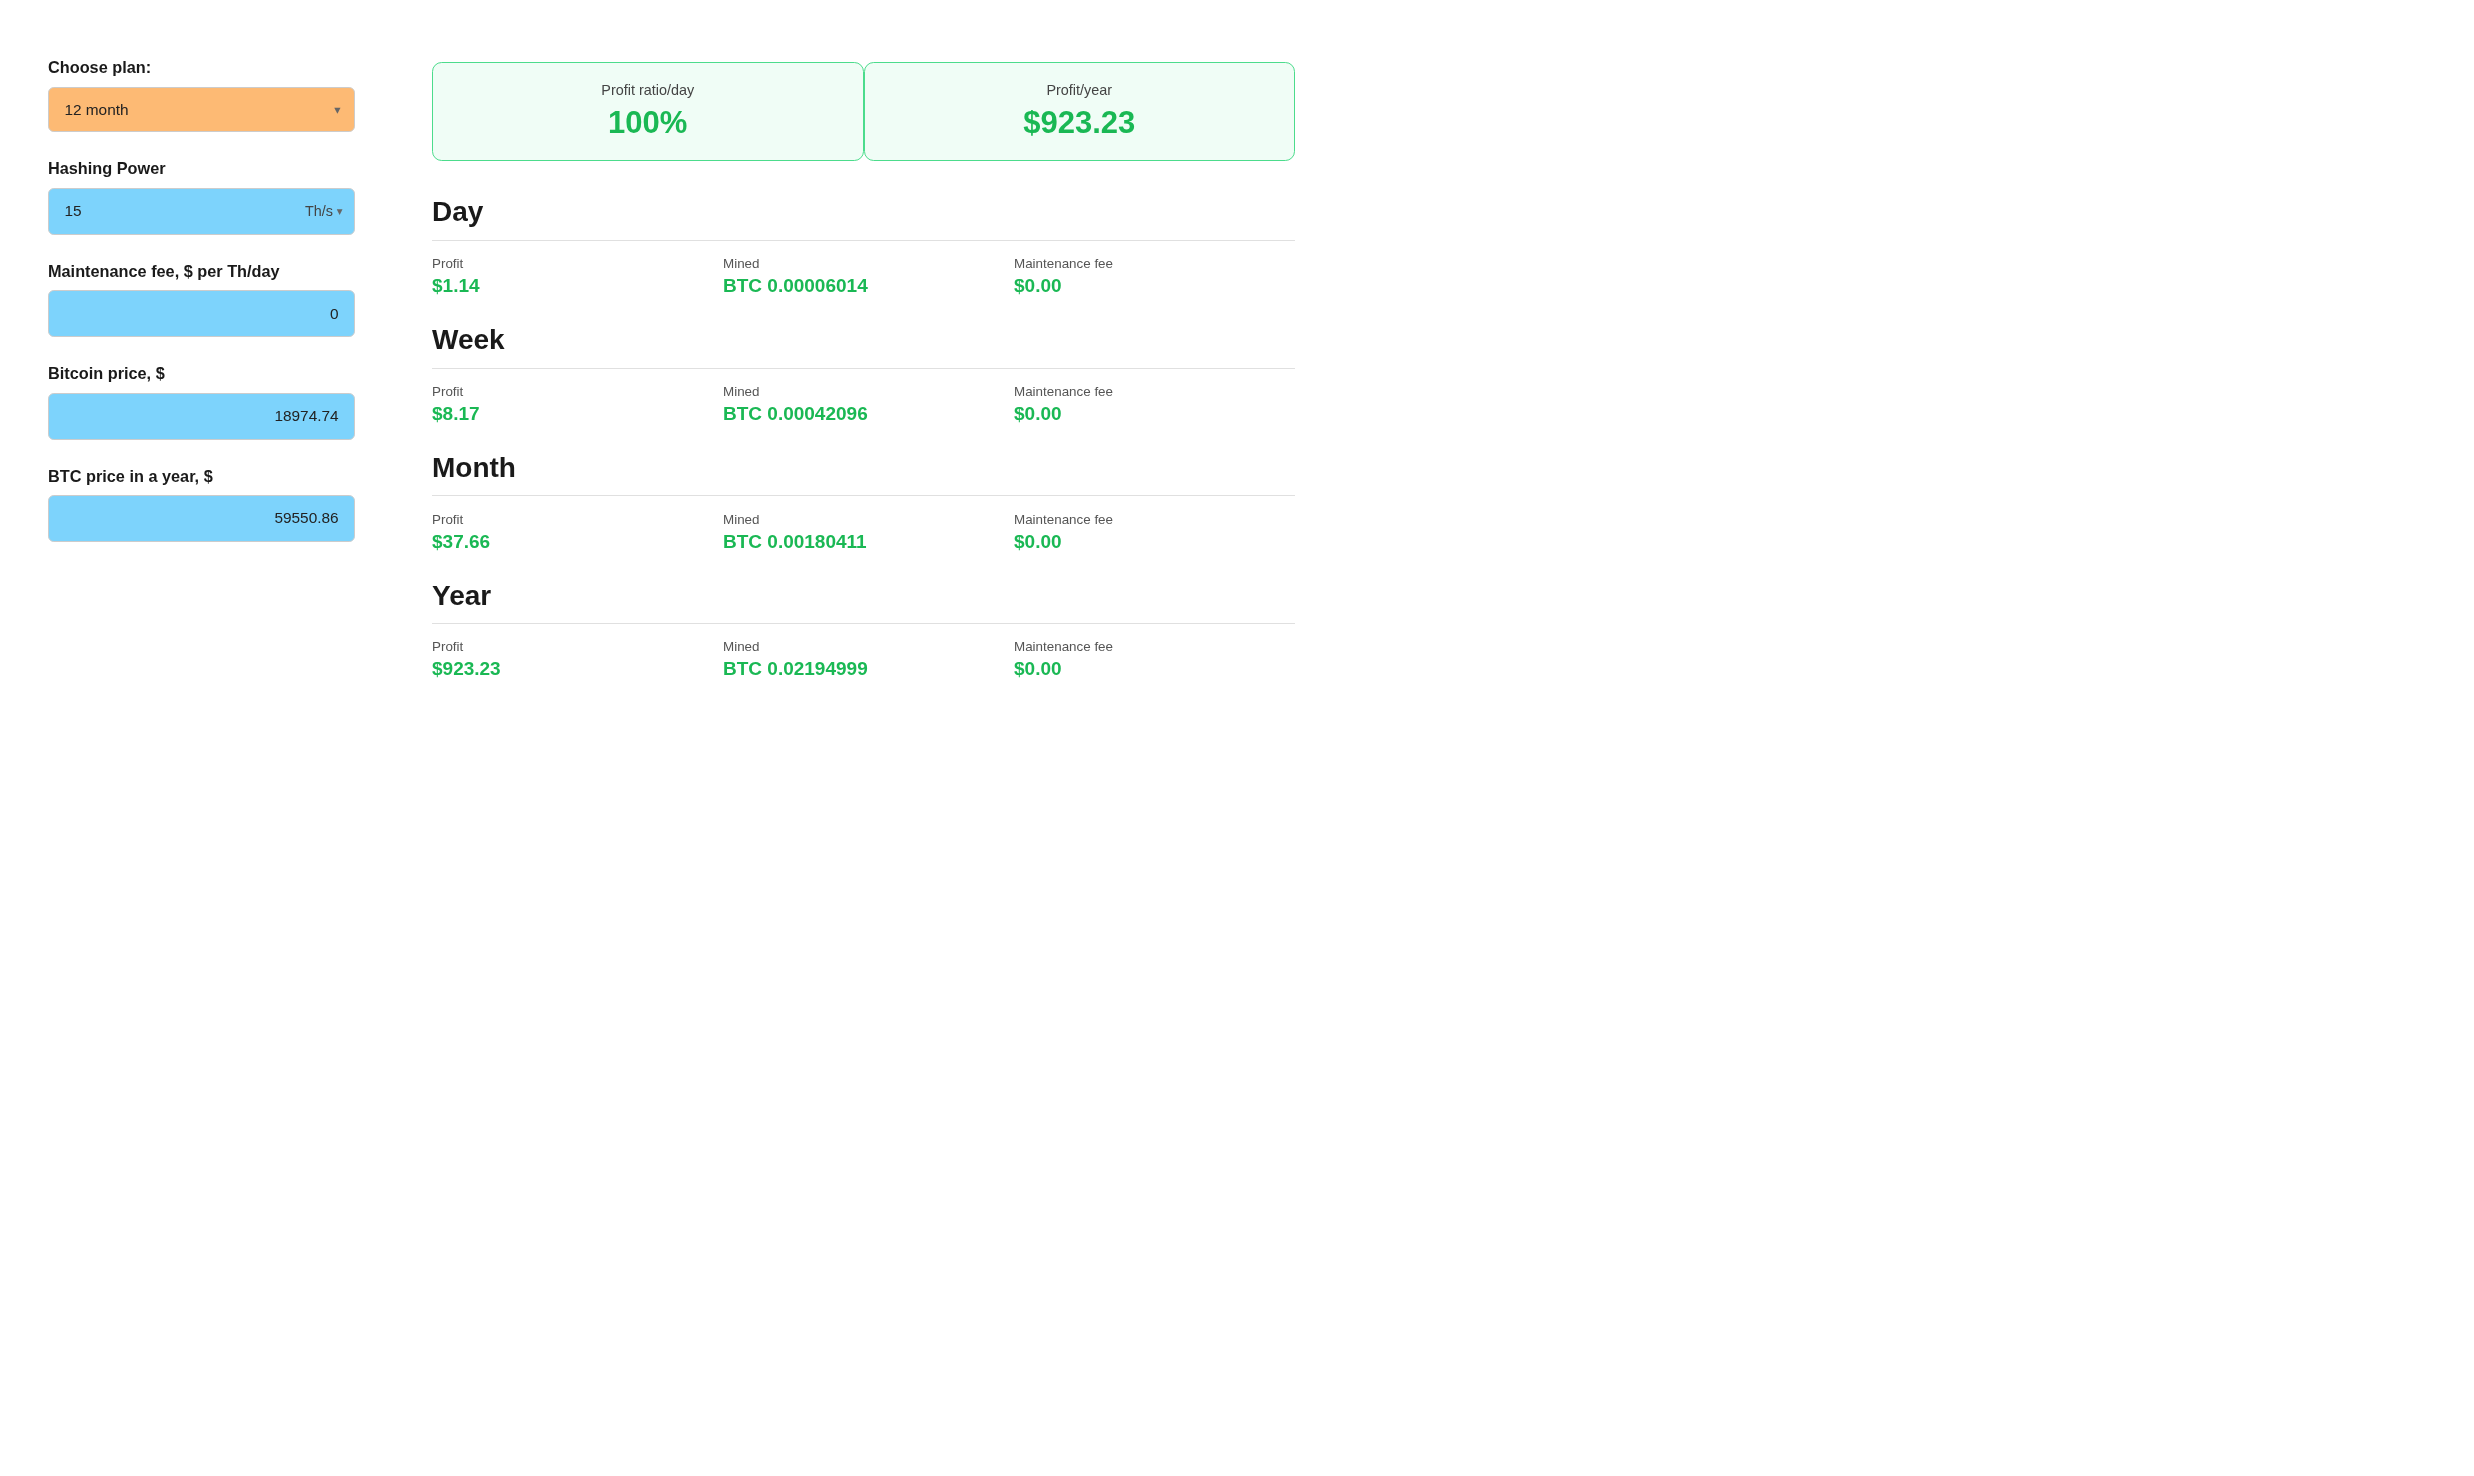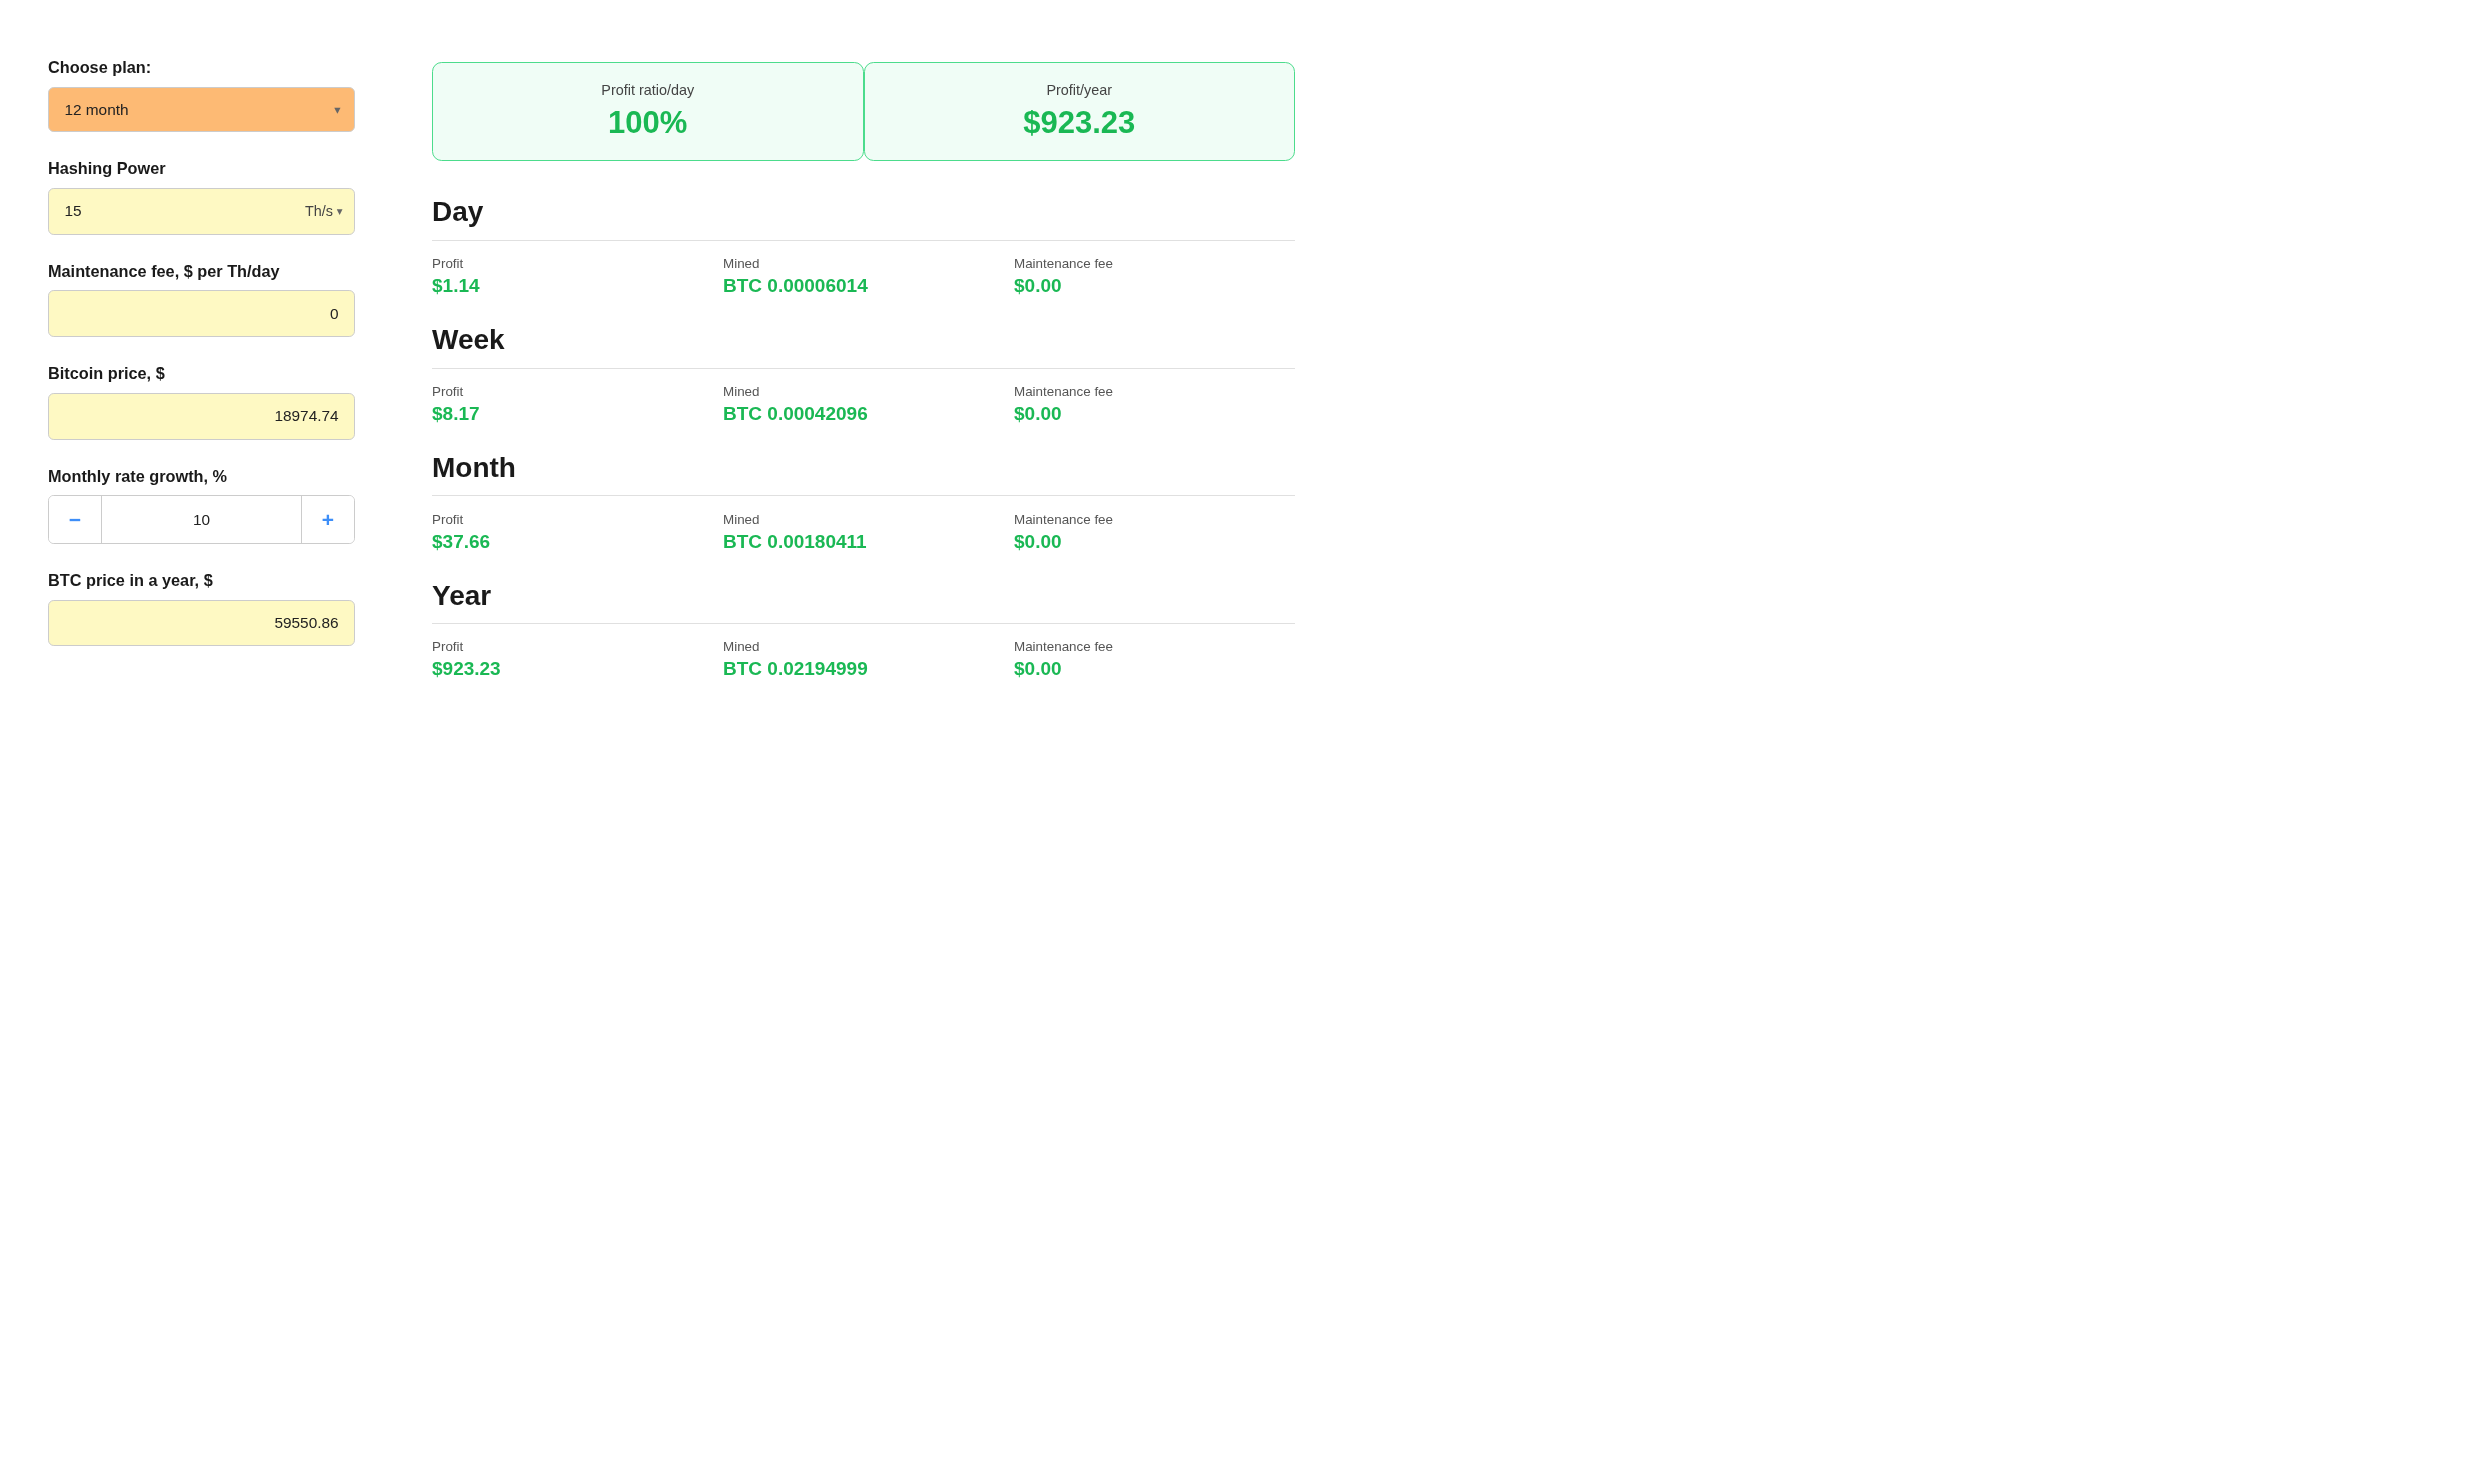--- a/index.html
+++ b/index.html
@@ -51,21 +51,21 @@
     .select-arrow {
       position: absolute;
       right: 13.4px;
       pointer-events: none;
       color: #666;
       font-size: 12.5px;
     }
     .input-box {
       border: 1.4px solid #ccc;
       border-radius: 5.8px;
-      background: #fef9c3;
+      background: #7dd3fc;
       display: flex;
       align-items: center;
       overflow: hidden;
     }
     .input-box input {
       border: none;
       background: transparent;
       flex: 1;
       padding: 13.4px 15.4px;
       font-size: 15.4px;
@@ -214,28 +214,20 @@
       </div>
     </div>
 
     <div class="field-group">
       <div class="field-label">Bitcoin price, $</div>
       <div class="input-box">
         <input type="text" class="right-align" value="18974.74" style="">
       </div>
     </div>
 
-    <div class="field-group">
-      <div class="field-label">Monthly rate growth, %</div>
-      <div class="stepper-row">
-        <button class="stepper-btn minus">−</button>
-        <input type="text" class="stepper-input" value="10" style="">
-        <button class="stepper-btn plus">+</button>
-      </div>
-    </div>
 
     <div class="field-group">
       <div class="field-label">BTC price in a year, $</div>
       <div class="input-box">
         <input type="text" class="right-align" value="59550.86" style="">
       </div>
     </div>
 
   </div>
 

